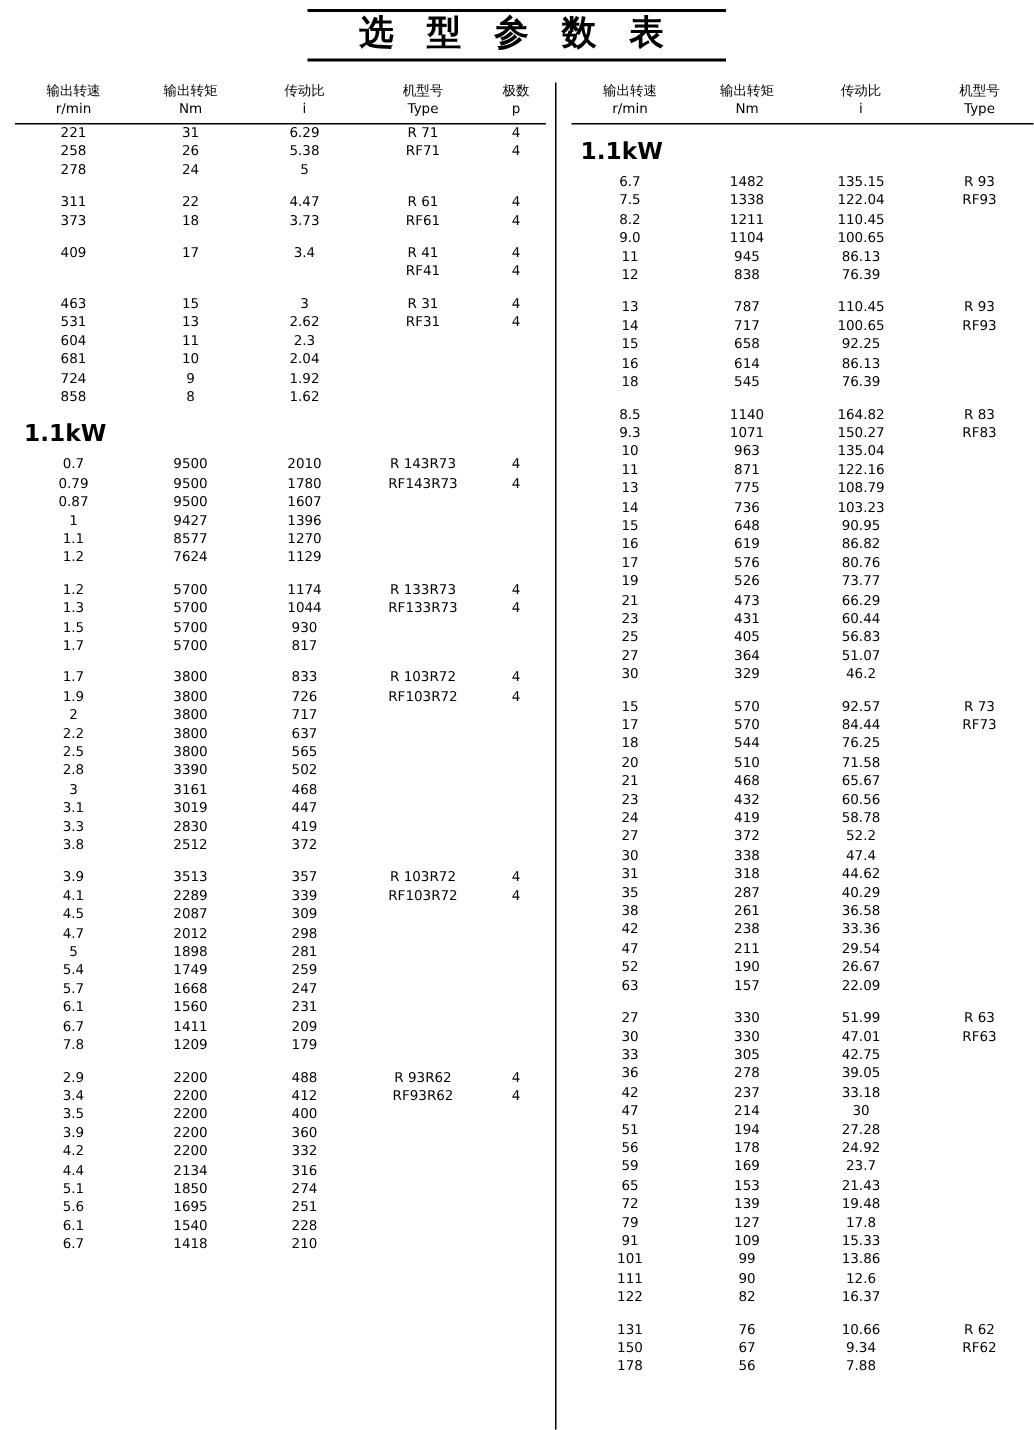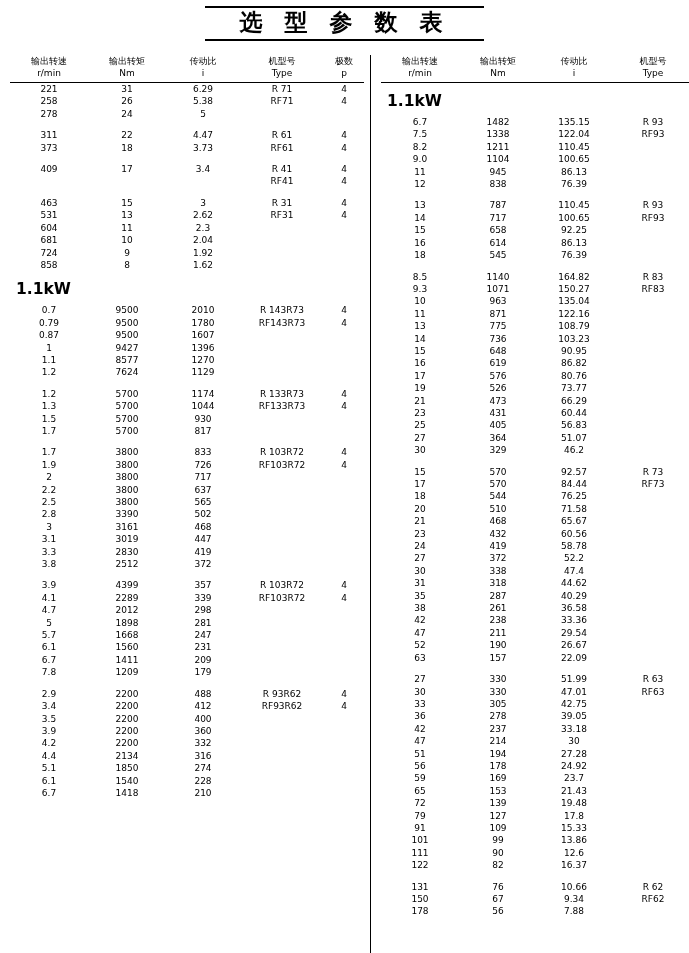--- a/index.html
+++ b/index.html
@@ -353,43 +353,57 @@
           </div>
           <div class="row">
             <div class="c1">3.8</div>
             <div class="c2">2512</div>
             <div class="c3">372</div>
             <div class="c4"></div>
             <div class="c5"></div>
           </div>
           <div class="row gap">
             <div class="c1">3.9</div>
-            <div class="c2">4399</div>
+            <div class="c2">3513</div>
             <div class="c3">357</div>
             <div class="c4">R 103R72</div>
             <div class="c5">4</div>
           </div>
           <div class="row">
             <div class="c1">4.1</div>
             <div class="c2">2289</div>
             <div class="c3">339</div>
             <div class="c4">RF103R72</div>
             <div class="c5">4</div>
           </div>
           <div class="row">
+            <div class="c1">4.5</div>
+            <div class="c2">2087</div>
+            <div class="c3">309</div>
+            <div class="c4"></div>
+            <div class="c5"></div>
+          </div>
+          <div class="row">
             <div class="c1">4.7</div>
             <div class="c2">2012</div>
             <div class="c3">298</div>
             <div class="c4"></div>
             <div class="c5"></div>
           </div>
           <div class="row">
             <div class="c1">5</div>
             <div class="c2">1898</div>
             <div class="c3">281</div>
+            <div class="c4"></div>
+            <div class="c5"></div>
+          </div>
+          <div class="row">
+            <div class="c1">5.4</div>
+            <div class="c2">1749</div>
+            <div class="c3">259</div>
             <div class="c4"></div>
             <div class="c5"></div>
           </div>
           <div class="row">
             <div class="c1">5.7</div>
             <div class="c2">1668</div>
             <div class="c3">247</div>
             <div class="c4"></div>
             <div class="c5"></div>
           </div>
@@ -453,20 +467,27 @@
             <div class="c1">4.4</div>
             <div class="c2">2134</div>
             <div class="c3">316</div>
             <div class="c4"></div>
             <div class="c5"></div>
           </div>
           <div class="row">
             <div class="c1">5.1</div>
             <div class="c2">1850</div>
             <div class="c3">274</div>
+            <div class="c4"></div>
+            <div class="c5"></div>
+          </div>
+          <div class="row">
+            <div class="c1">5.6</div>
+            <div class="c2">1695</div>
+            <div class="c3">251</div>
             <div class="c4"></div>
             <div class="c5"></div>
           </div>
           <div class="row">
             <div class="c1">6.1</div>
             <div class="c2">1540</div>
             <div class="c3">228</div>
             <div class="c4"></div>
             <div class="c5"></div>
           </div>

